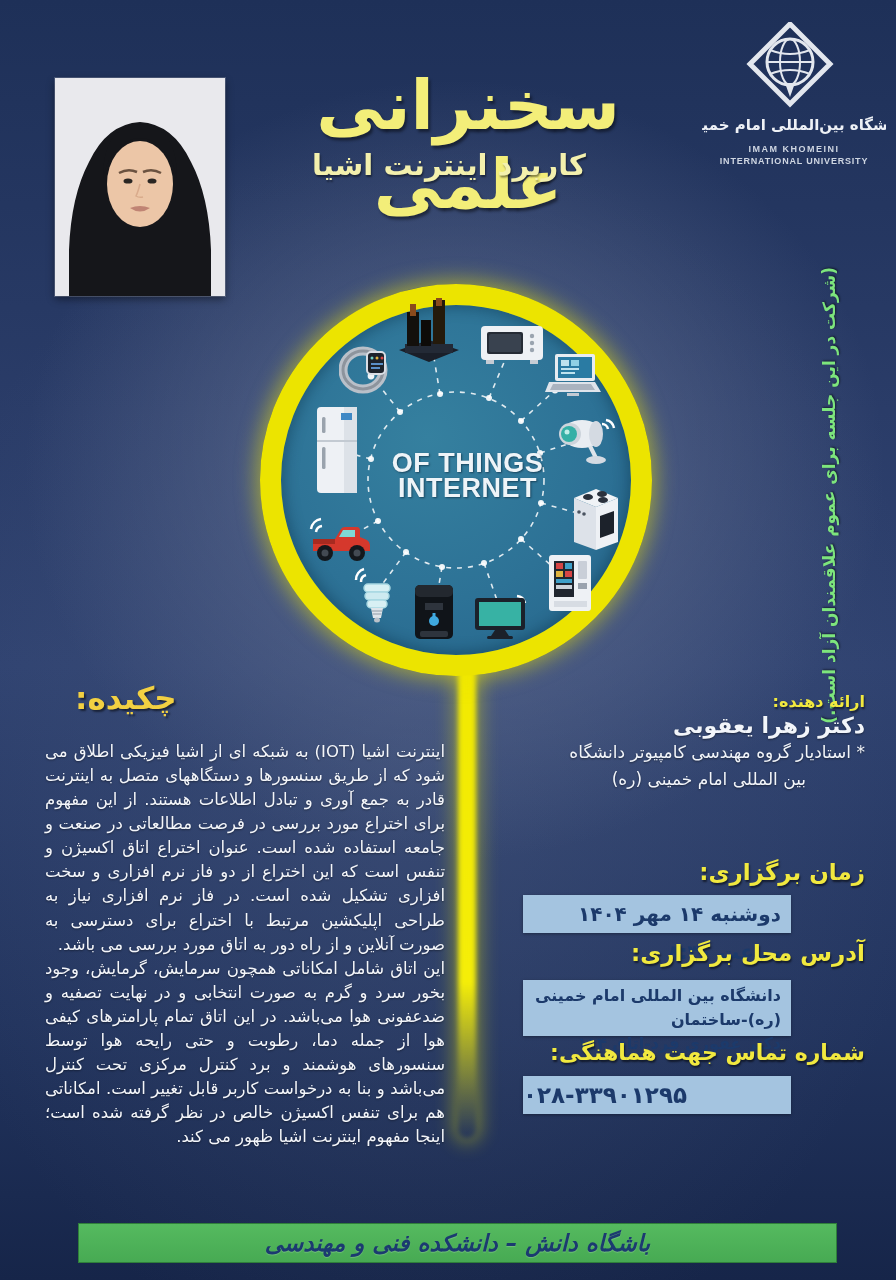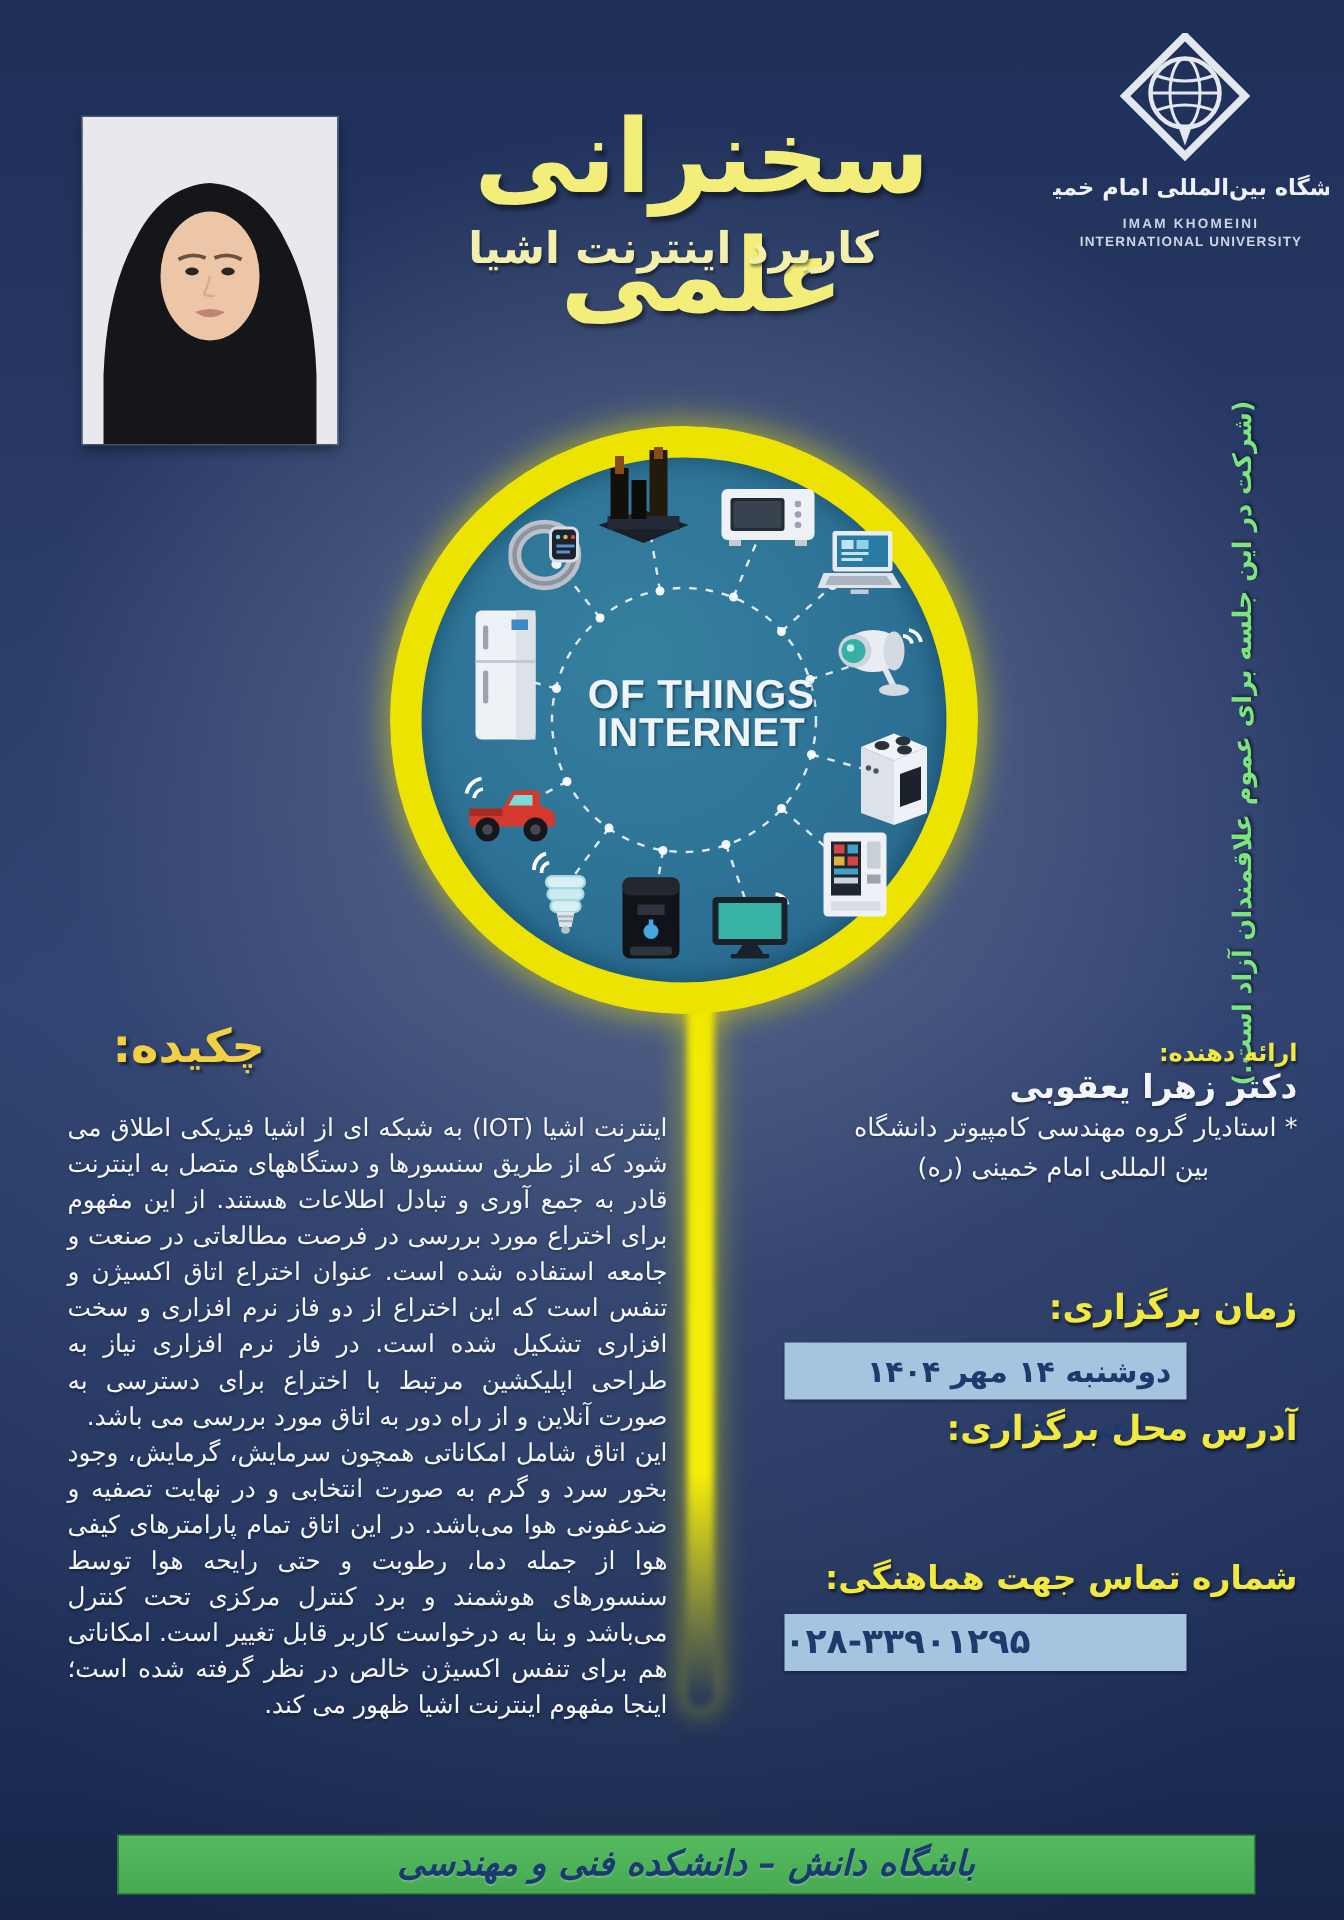--- a/index.html
+++ b/index.html
@@ -310,20 +310,24 @@
 
   <div class="yellow-h h-presenter">ارائه دهنده:</div>
   <div class="white-t presenter-name">دکتر زهرا یعقوبی</div>
   <div class="white-t affil1">* استادیار گروه مهندسی کامپیوتر دانشگاه</div>
   <div class="white-t affil2">بین المللی امام خمینی (ره)</div>
 
   <div class="yellow-h h-time">زمان برگزاری:</div>
   <div class="blue-box date-box">دوشنبه ۱۴ مهر ۱۴۰۴ ساعت ۸:۳۰</div>
 
   <div class="yellow-h h-addr">آدرس محل برگزاری:</div>
+  <div class="blue-box addr-box">
+    <div>دانشگاه بین المللی امام خمینی (ره)-ساختمان</div>
+    <div>دکتر غفوری فرد-اتاق ۱۱۴</div>
+  </div>
 
   <div class="yellow-h h-phone">شماره تماس جهت هماهنگی:</div>
   <div class="blue-box phone-box">۰۲۸-۳۳۹۰۱۲۹۵</div>
 
   <div class="footer-bar">
     <span>باشگاه دانش – دانشکده فنی و مهندسی</span>
   </div>
 
 </div>
 

